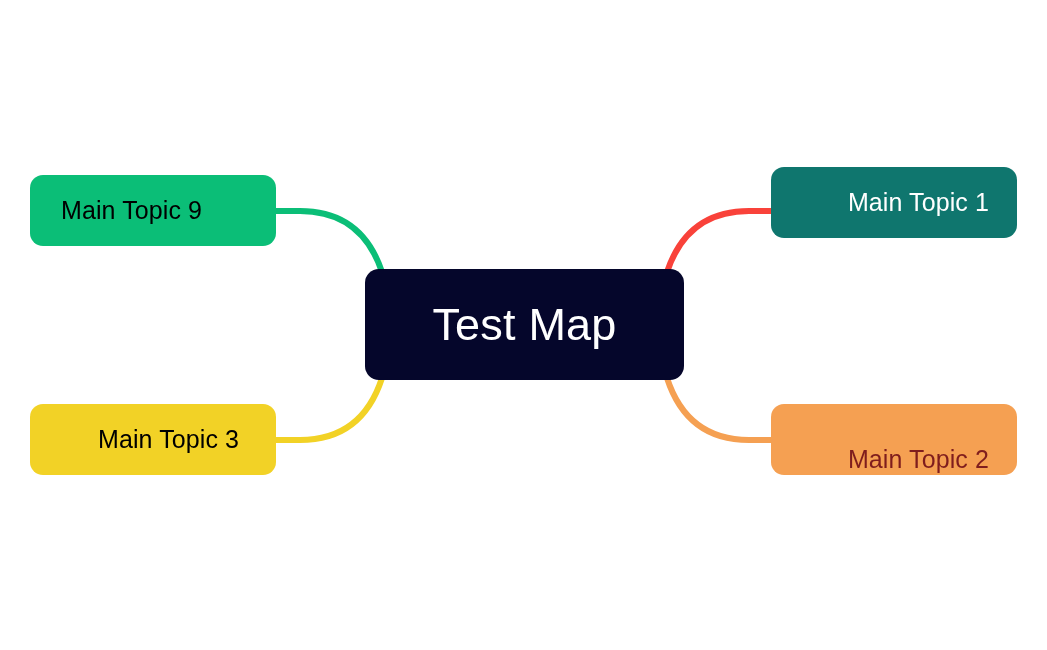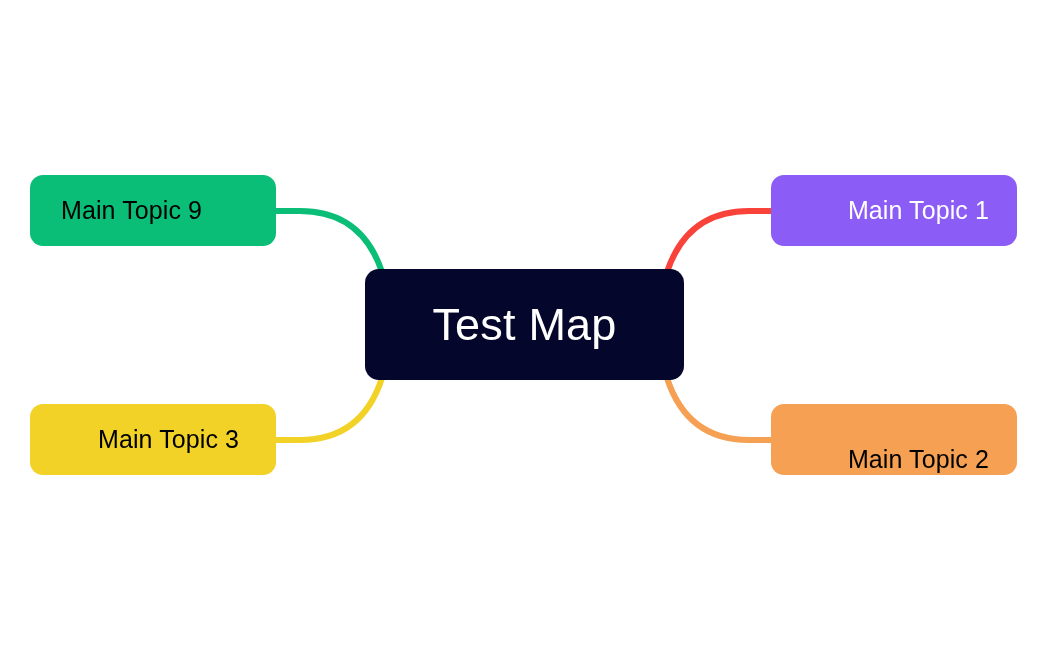--- a/index.html
+++ b/index.html
@@ -73,25 +73,25 @@
   .branch.left  .node-label { text-align: left; padding-left: 31px; }
   .branch.right { left: 771px; }
   .branch.right .node-label { text-align: right; padding-right: 28px; }
 
   #node-topic-4 { top: 175px; background: #0bbe77; }
   #node-topic-4 .node-label { color: #000000; }
 
   #node-topic-3 { top: 404px; background: #f2d226; }
   #node-topic-3 .node-label { color: #000000; text-align: center; }
 
-  #node-topic-1 { top: 175px; background: #8b5cf6; }
+  #node-topic-1 { top: 167px; background: #0f766e; }
   #node-topic-1 .node-label { color: #ffffff; }
 
   #node-topic-2 { top: 404px; background: #f5a052; }
-  #node-topic-2 .node-label { color: #000000; margin-top: 40px; }
+  #node-topic-2 .node-label { color: #7f1d1d; margin-top: 40px; }
 </style>
 </head>
 <body>
 
 <div id="mindmap">
 
   <svg id="connector-layer" viewBox="0 0 1047 650" width="1047" height="650" xmlns="http://www.w3.org/2000/svg">
 
     <path d="M 268 211 L 300 211 C 345 211 370 236 382 272" fill="none" stroke="#0bbe77" stroke-width="6" stroke-linecap="round"></path>
 

